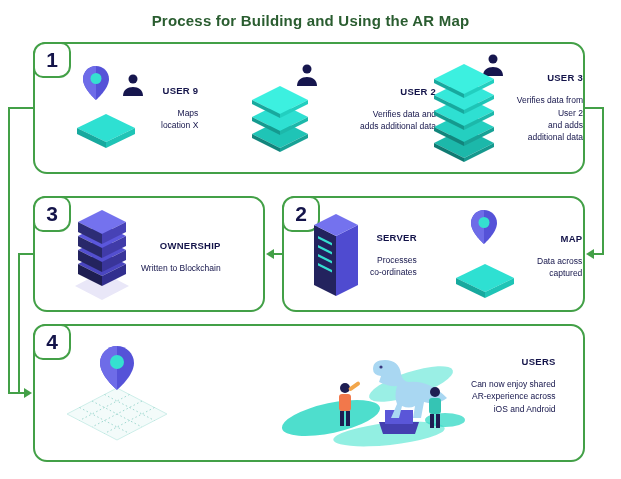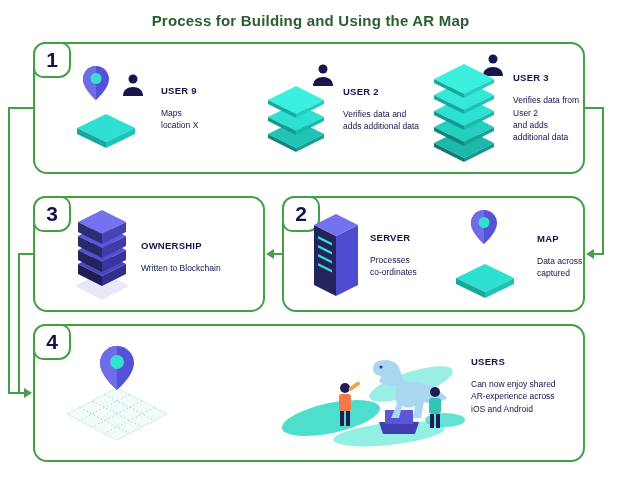--- a/index.html
+++ b/index.html
@@ -22,21 +22,21 @@
   #panel-3 { left:33px; top:196px; width:232px; height:116px; }
   #panel-2 { left:282px; top:196px; width:303px; height:116px; }
   #panel-4 { left:33px; top:324px; width:552px; height:138px; }
   .badge {
     position:absolute; top:-2px; left:-2px; width:38px; height:36px;
     background:#fff; border:2px solid #43a047;
     border-radius:12px 10px 12px 10px;
     display:flex; align-items:center; justify-content:center;
     font-size:21px; font-weight:bold; color:#14144a;
   }
-  .item { position:absolute; display:flex; align-items:center; }
+  .item { position:absolute; display:flex; align-items:center;text-align:right; }
   .cluster { position:relative; flex:0 0 auto; }
   .cluster svg { position:absolute; }
   .text { margin-left:10px; }
   .label {
     font-size:9.5px; font-weight:bold; color:#14144a;
     letter-spacing:.25px; white-space:pre-line; line-height:1.25;
   }
   .desc {
     font-size:8.5px; color:#14144a; margin-top:10px;
     white-space:pre-line; line-height:1.45;
@@ -81,21 +81,21 @@
         <polygon points="58,14 29,28 29,34 58,20" fill="#1fc4b6"></polygon>
       </svg>
     </div>
     <div class="text">
       <div class="label">USER 9</div>
       <div class="desc">Maps
 location X</div>
     </div>
   </div>
 
-  <div class="item" style="left:232px; top:20px;">
+  <div class="item" style="left:216px; top:20px;gap:33px;">
     <div class="cluster" style="width:66px; height:90px;">
       <svg style="left:46px; top:0;" width="20" height="22" viewBox="0 0 20 22">
         <circle cx="10" cy="5" r="4.5" fill="#16164e"></circle>
         <path d="M0 22c0-6 4.5-9 10-9s10 3 10 9z" fill="#16164e"></path>
       </svg>
       <svg style="left:0; top:22px;" width="58" height="66" viewBox="0 0 58 66">
         <g transform="translate(1,34)">
           <polygon points="28,0 56,14 28,28 0,14" fill="#1fc4b6"></polygon>
           <polygon points="0,14 28,28 28,32 0,18" fill="#12857c"></polygon>
           <polygon points="56,14 28,28 28,32 56,18" fill="#18a296"></polygon>

